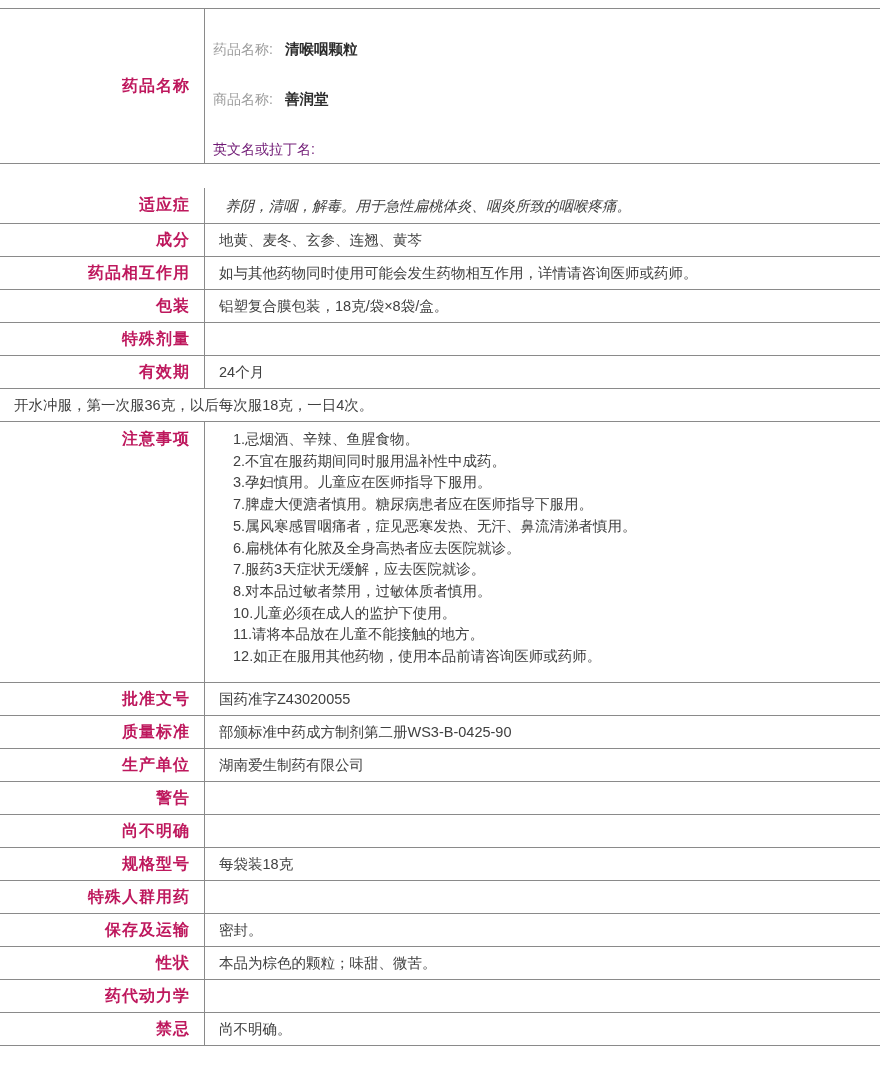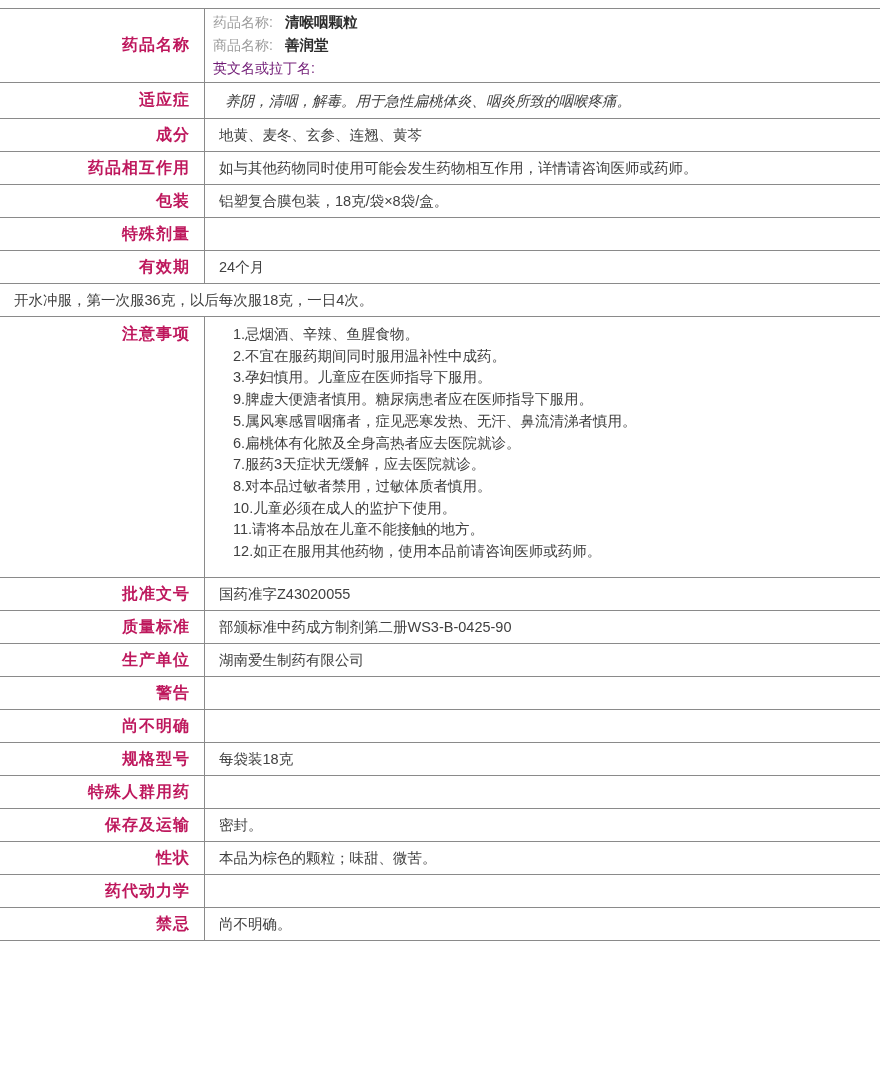--- a/index.html
+++ b/index.html
@@ -30,25 +30,25 @@
     padding:4px 14px;
     font-size:14.5px;color:#404040;line-height:20px;
   }
   
   .row-name{min-height:72px;}
   .row-name .value-cell{
     flex-direction:column;align-items:flex-start;justify-content:center;
     padding:2px 8px;line-height:23px;
   }
   .name-line{display:flex;align-items:baseline;}
-  .sub-label{color:#9b9b9b;font-size:14px;}
+  .sub-label{color:#9b9b9b;font-size:14px;margin-top:27px;}
   .sub-label-light{color:#701a75;}
   .sub-value{color:#2b2b2b;font-weight:bold;font-size:14.5px;margin-left:12px;}
   
-  .row-tall{min-height:35px;}
+  .row-tall{min-height:35px;margin-top:24px;}
   .row-tall .value-cell{padding-left:20px;font-style:italic;}
   
   .row-notes{min-height:260px;gap:14px;}
   .row-notes .label-cell{align-items:flex-start;padding-top:7px;}
   .row-notes .value-cell{display:block;padding:7px 14px;line-height:21.7px;}
   .note-line{white-space:nowrap;}
 </style>
 </head>
 <body>
 
@@ -105,21 +105,21 @@
   <div class="row">
     <div class="value-cell">开水冲服，第一次服36克，以后每次服18克，一日4次。</div>
   </div>
 
   <div class="row row-notes">
     <div class="label-cell">注意事项</div>
     <div class="value-cell">
       <div class="note-line">1.忌烟酒、辛辣、鱼腥食物。</div>
       <div class="note-line">2.不宜在服药期间同时服用温补性中成药。</div>
       <div class="note-line">3.孕妇慎用。儿童应在医师指导下服用。</div>
-      <div class="note-line">9.脾虚大便溏者慎用。糖尿病患者应在医师指导下服用。</div>
+      <div class="note-line">7.脾虚大便溏者慎用。糖尿病患者应在医师指导下服用。</div>
       <div class="note-line">5.属风寒感冒咽痛者，症见恶寒发热、无汗、鼻流清涕者慎用。</div>
       <div class="note-line">6.扁桃体有化脓及全身高热者应去医院就诊。</div>
       <div class="note-line">7.服药3天症状无缓解，应去医院就诊。</div>
       <div class="note-line">8.对本品过敏者禁用，过敏体质者慎用。</div>
       <div class="note-line">10.儿童必须在成人的监护下使用。</div>
       <div class="note-line">11.请将本品放在儿童不能接触的地方。</div>
       <div class="note-line">12.如正在服用其他药物，使用本品前请咨询医师或药师。</div>
     </div>
   </div>
 

